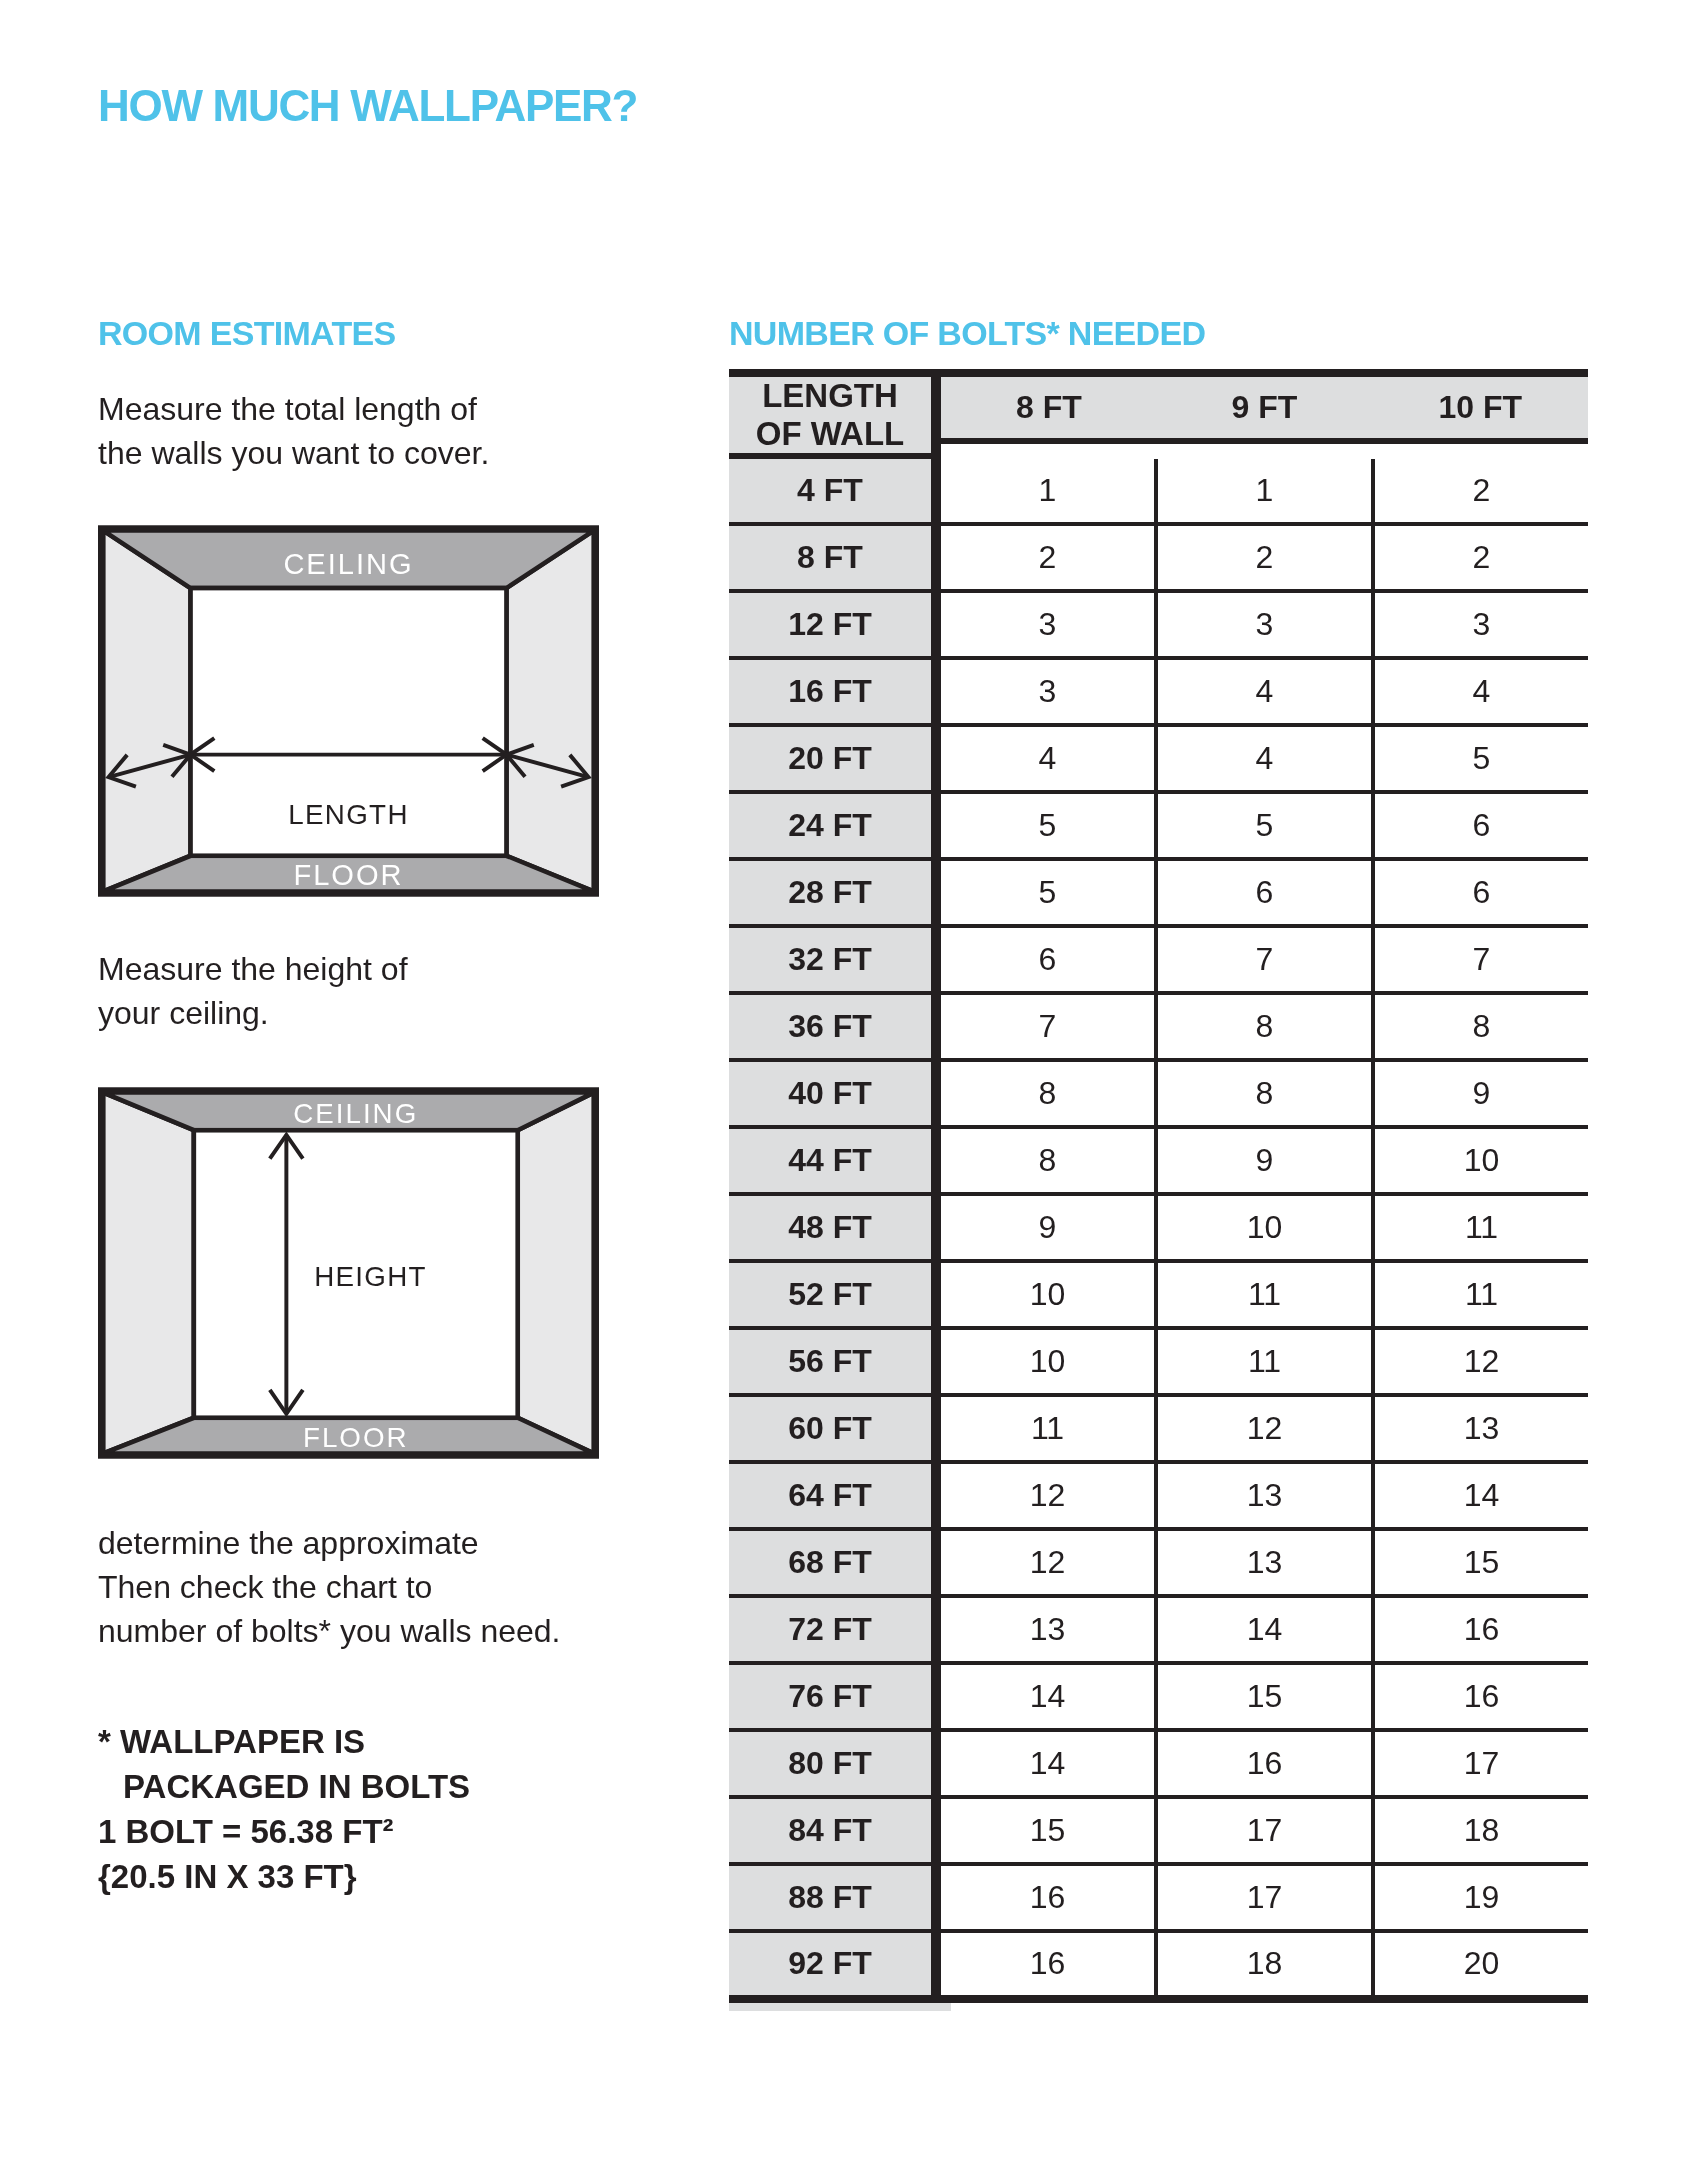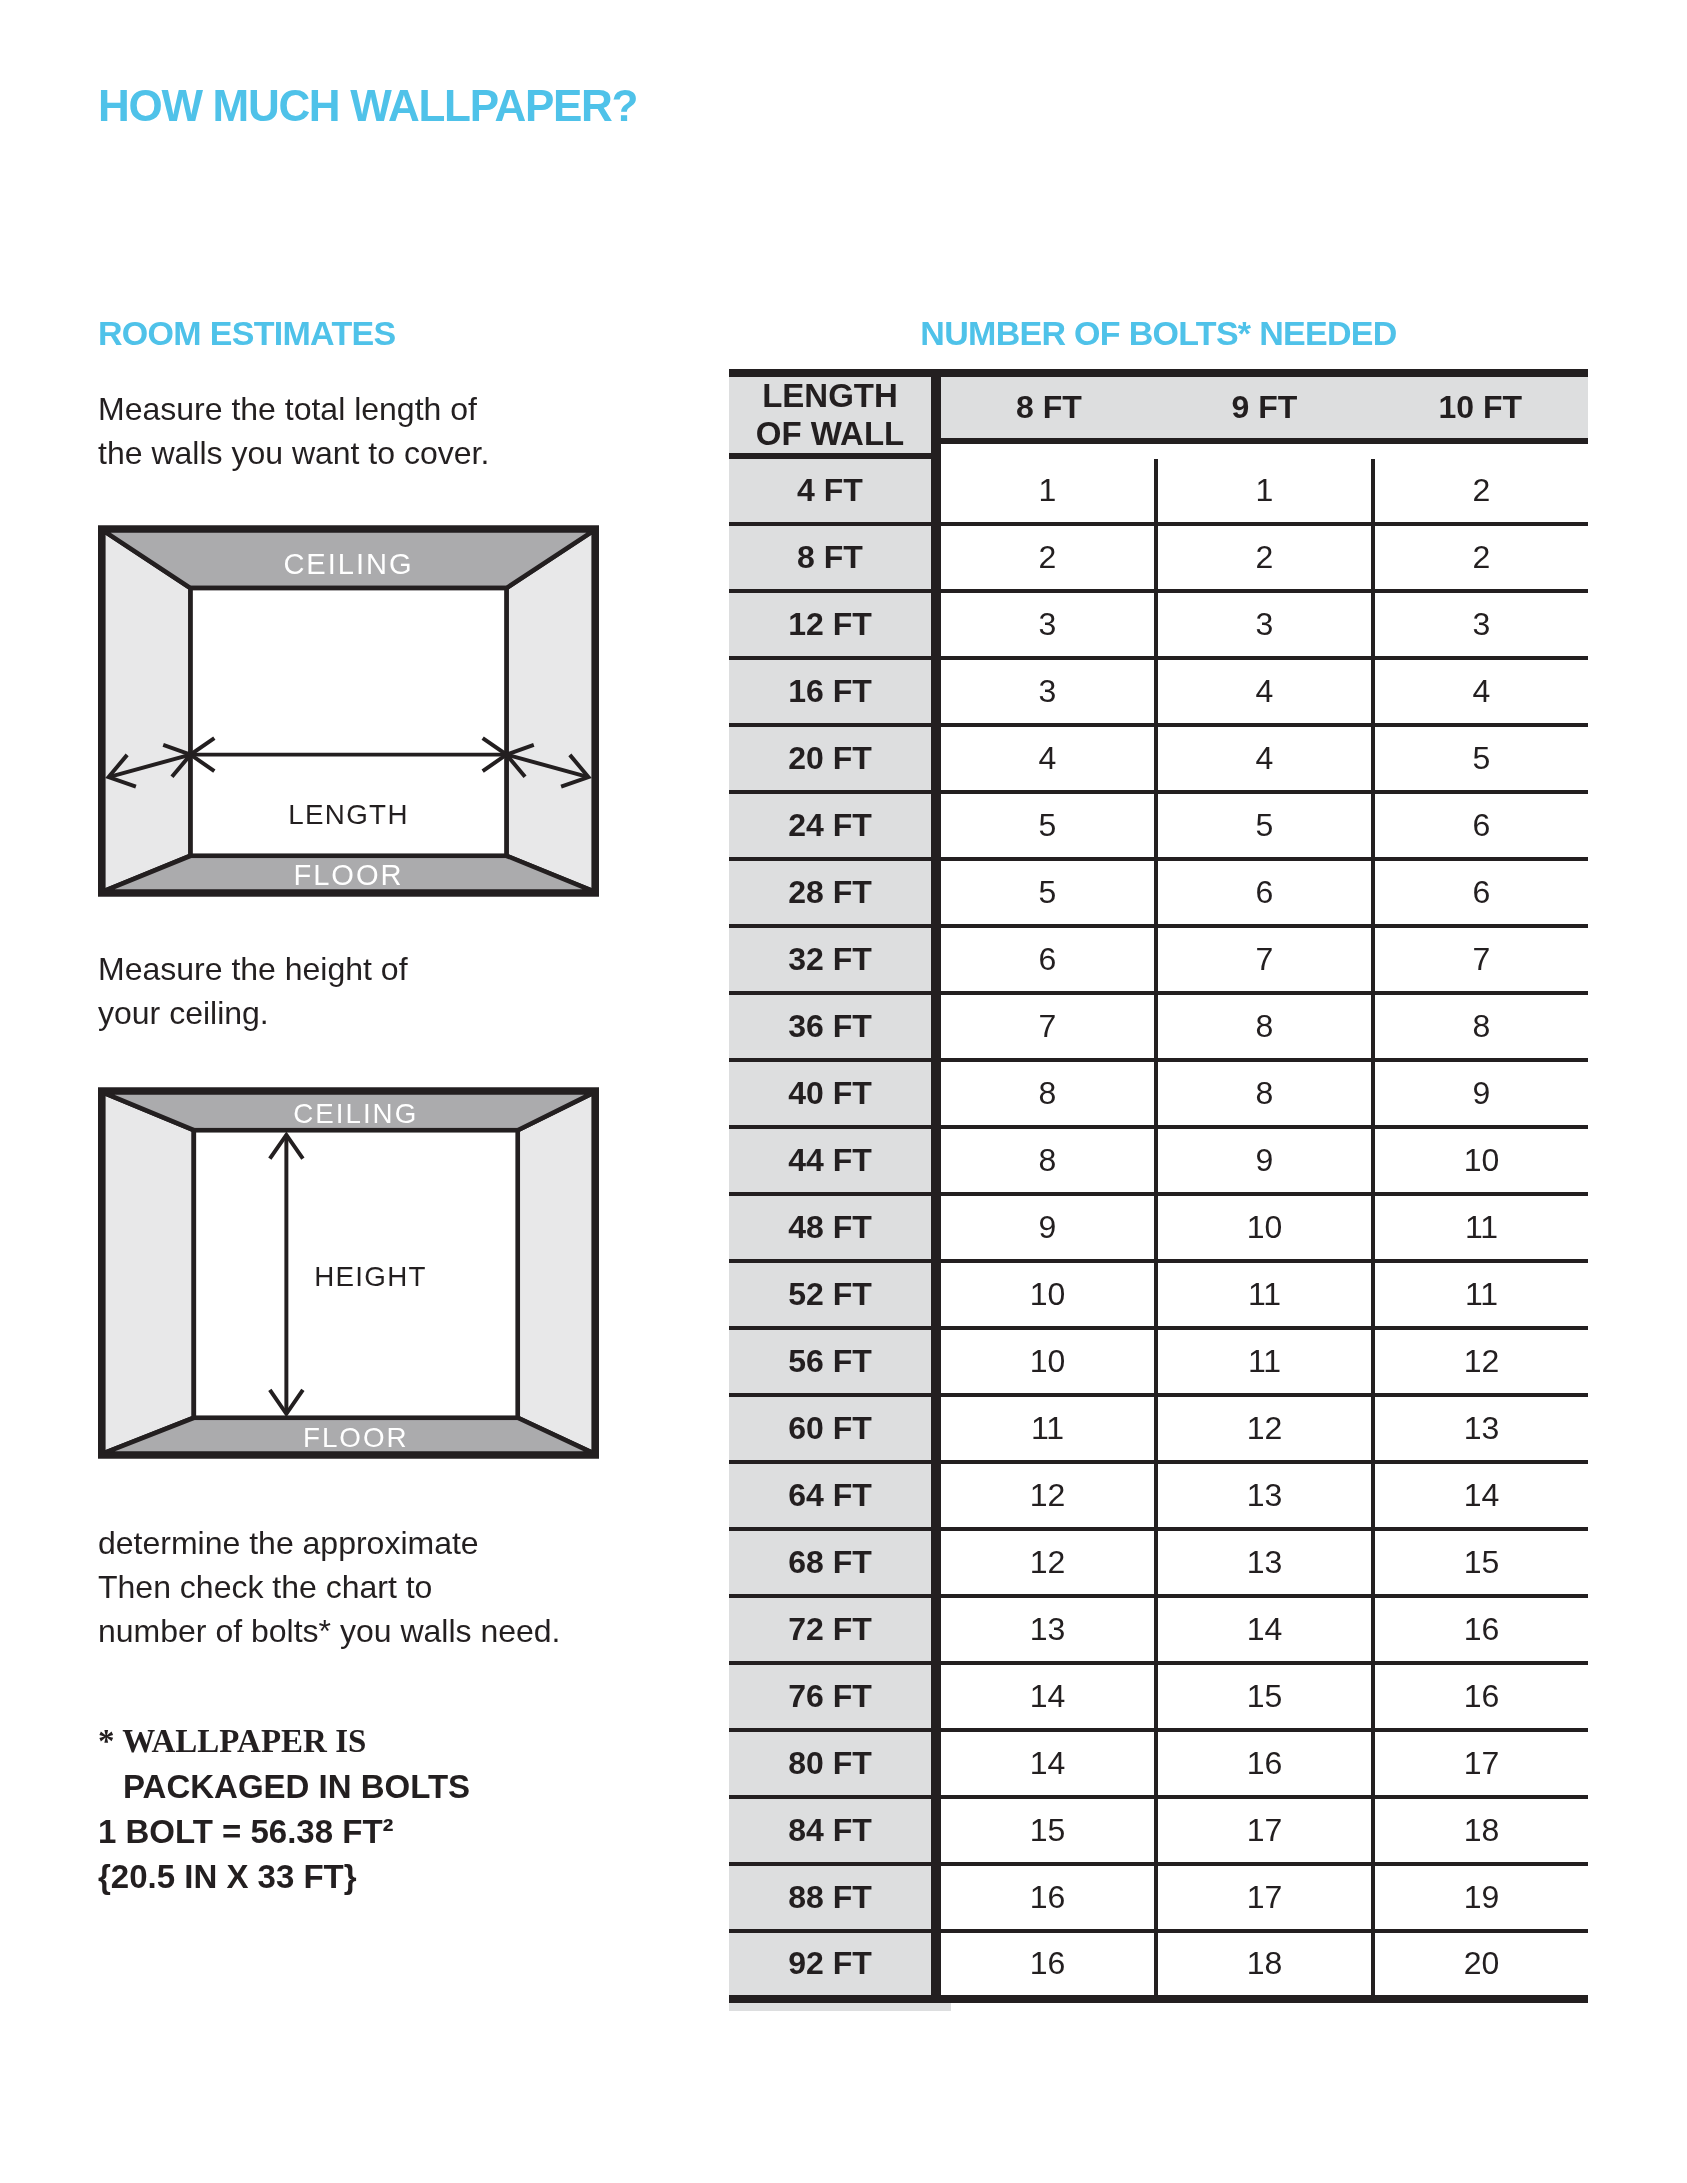--- a/index.html
+++ b/index.html
@@ -53,33 +53,32 @@
   .room-svg{ display:block; }
   .svg-1{ margin-top:50px; }
   .svg-2{ margin-top:52px; }
   .footnote{
     margin-top:66px;
     padding-left:25px;
     font-size:33px;
     line-height:45px;
     font-weight:700;
   }
-  .footnote .hang{ text-indent:-25px;font-family:Liberation Serif, serif; }
+  .footnote .hang{ text-indent:-25px; }
   .bolt-info{
     font-size:33px;
     line-height:45px;
     font-weight:700;
   }
   .table-col{
     position:absolute;
     left:729px; top:316px;
     width:859px;
   }
   .table-heading{
-    text-align:center;
   }
   .btable{
     margin-top:18.5px;
     width:859px;
   }
   .thead-wrap{
     display:flex;
     border-top:8px solid var(--ink);
     align-items:stretch;
   }

